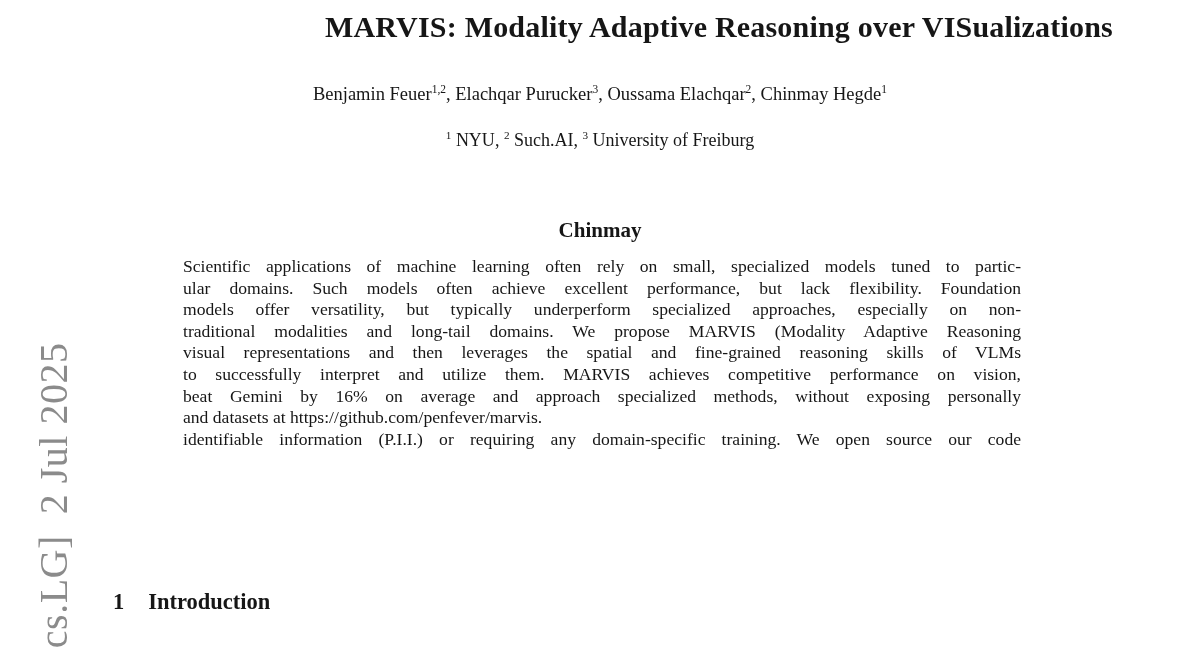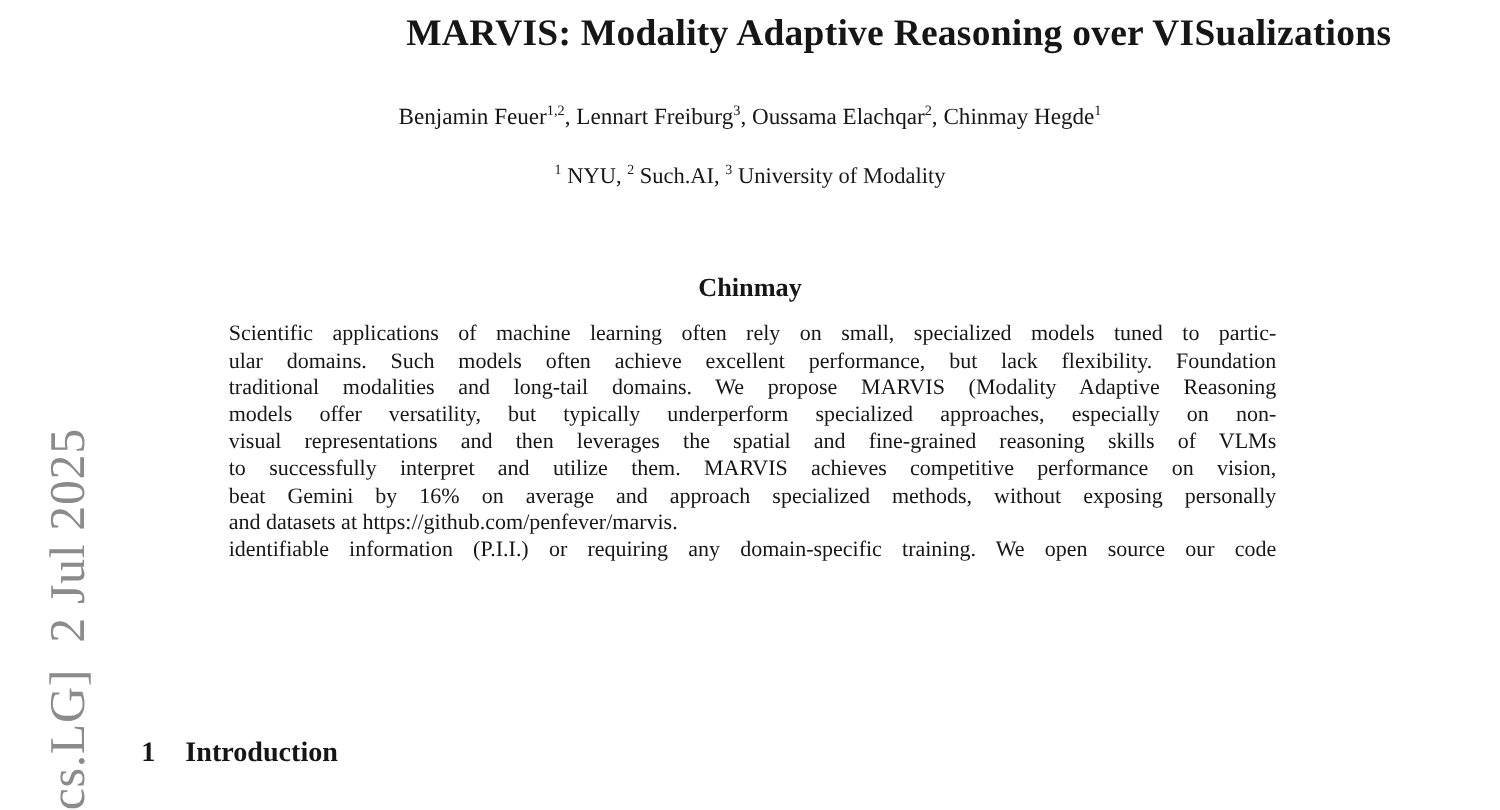--- a/index.html
+++ b/index.html
@@ -93,31 +93,31 @@
 </style>
 </head>
 <body>
 
 <div class="page" style="background: rgb(255, 255, 255); color: rgb(22, 22, 22);">
 
   <div class="stamp" style="color: rgb(139, 139, 139);">[cs.LG]  2 Jul 2025</div>
 
   <div class="title">MARVIS: Modality Adaptive Reasoning over VISualizations</div>
 
-  <div class="authors"><span>Benjamin Feuer</span><sup>1,2</sup>, <span>Lennart Freiburg</span><sup>3</sup>, <span>Oussama Elachqar</span><sup>2</sup>, <span>Chinmay Hegde</span><sup>1</sup></div>
+  <div class="authors"><span>Benjamin Feuer</span><sup>1,2</sup>, <span>Elachqar Purucker</span><sup>3</sup>, <span>Oussama Elachqar</span><sup>2</sup>, <span>Chinmay Hegde</span><sup>1</sup></div>
 
-  <div class="affils"><sup>1</sup> <span>NYU</span>, <sup>2</sup> <span>Such.AI</span>, <sup>3</sup> <span>University of Modality</span></div>
+  <div class="affils"><sup>1</sup> <span>NYU</span>, <sup>2</sup> <span>Such.AI</span>, <sup>3</sup> <span>University of Freiburg</span></div>
 
   <div class="abstract-heading">Chinmay</div>
 
   <div class="abstract-body">
       <div class="abs-line">Scientific applications of machine learning often rely on small, specialized models tuned to partic-</div>
       <div class="abs-line">ular domains. Such models often achieve excellent performance, but lack flexibility. Foundation</div>
+      <div class="abs-line">models offer versatility, but typically underperform specialized approaches, especially on non-</div>
       <div class="abs-line">traditional modalities and long-tail domains. We propose MARVIS (Modality Adaptive Reasoning</div>
-      <div class="abs-line">models offer versatility, but typically underperform specialized approaches, especially on non-</div>
       <div class="abs-line">visual representations and then leverages the spatial and fine-grained reasoning skills of VLMs</div>
       <div class="abs-line">to successfully interpret and utilize them. MARVIS achieves competitive performance on vision,</div>
       <div class="abs-line">beat Gemini by 16% on average and approach specialized methods, without exposing personally</div>
       <div class="abs-line last"><span>and datasets at </span><span class="link">https://github.com/penfever/marvis</span><span>.</span></div>
       <div class="abs-line">identifiable information (P.I.I.) or requiring any domain-specific training. We open source our code</div>
     </div>
 
   <div class="section-heading">
     <span>1</span>
     <span>Introduction</span>

